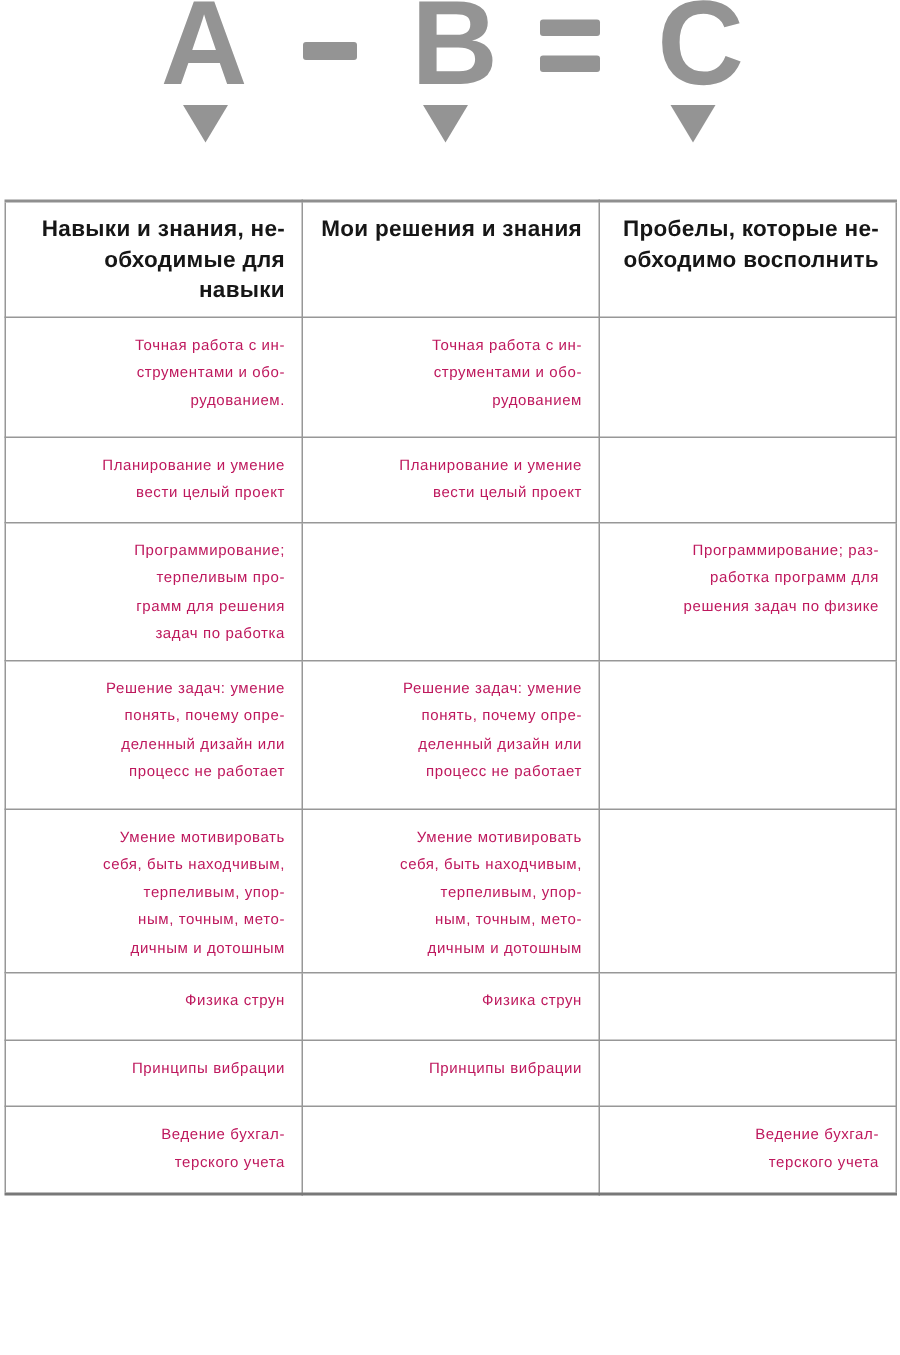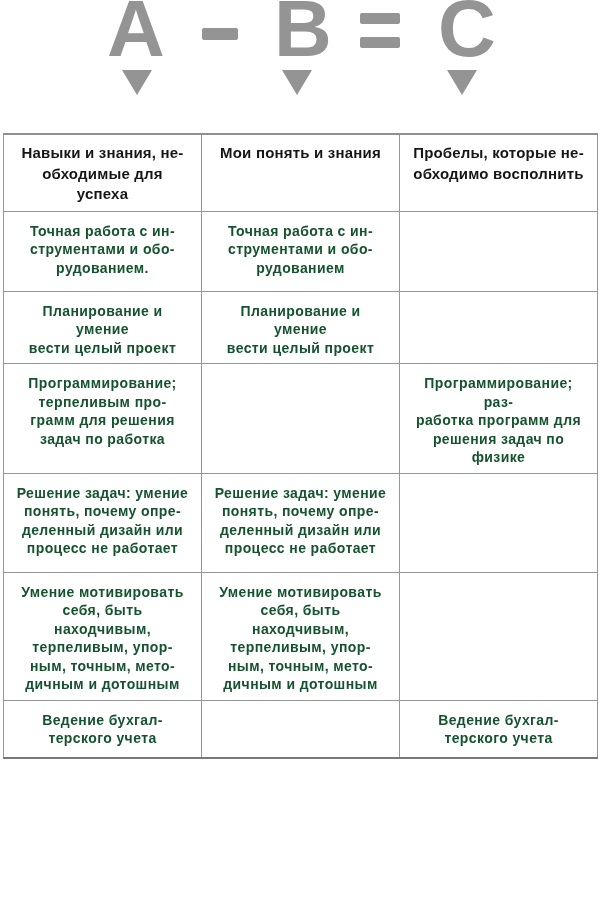--- a/index.html
+++ b/index.html
@@ -73,35 +73,35 @@
     border-collapse: collapse;
     table-layout: fixed;
     border-top: 2px solid #8f8f8f;
     border-bottom: 2px solid #787878;
     border-left: 1px solid #8f8f8f;
     border-right: 1px solid #8f8f8f;
   }
   .skills th, .skills td {
     border: 1px solid #979797;
     vertical-align: top;
-    text-align: center;
+    text-align: right;
     overflow: hidden;
   }
   .skills th {
     font-size: 15px;
     font-weight: 700;
     color: #161616;
     padding: 8px 11px 6px 11px;
     line-height: 20.5px;
     letter-spacing: 0.2px;
   }
   .skills td {
-    font-size: 14px;
-    font-weight: 700;
-    color: #14532d;
+    font-size: 10px;
+    font-weight: 400;
+    color: #be185d;
     padding: 10px 11px 6px 11px;
     line-height: 18.5px;
     letter-spacing: 0.4px;
   }
   .it { font-style: italic; }
 </style>
 </head>
 <body>
 
 <div class="page">
@@ -121,22 +121,22 @@
   </div>
 
   <table class="skills">
     <colgroup>
       <col style="width:198px">
         <col style="width:198px">
         <col style="width:198px">
     </colgroup>
     <thead>
         <tr style="height: 61px;">
-          <th><span>Навыки и знания, не-</span><br><span>обходимые для успеха</span></th>
-          <th><span>Мои понять и знания</span></th>
+          <th><span>Навыки и знания, не-</span><br><span>обходимые для навыки</span></th>
+          <th><span>Мои решения и знания</span></th>
           <th><span>Пробелы, которые не-</span><br><span>обходимо восполнить</span></th>
         </tr>
       </thead>
     <tbody>
         <tr style="height: 80px;">
           <td><span>Точная работа с ин-</span><br><span>струментами и обо-</span><br><span>рудованием.</span></td>
           <td><span>Точная работа с ин-</span><br><span>струментами и обо-</span><br><span>рудованием</span></td>
           <td></td>
         </tr>
         <tr style="height: 57px; margin-top: 36px;">
@@ -152,20 +152,30 @@
         <tr style="height: 99px;">
           <td><span>Решение задач: умение</span><br><span>понять, почему опре-</span><br><span>деленный дизайн или</span><br><span>процесс не работает</span></td>
           <td><span>Решение задач: умение</span><br><span>понять, почему опре-</span><br><span>деленный дизайн или</span><br><span>процесс не работает</span></td>
           <td></td>
         </tr>
         <tr style="height: 109px;">
           <td><span>Умение мотивировать</span><br><span>себя, быть находчивым,</span><br><span>терпеливым, упор-</span><br><span>ным, точным, мето-</span><br><span>дичным и дотошным</span></td>
           <td><span>Умение мотивировать</span><br><span>себя, быть находчивым,</span><br><span>терпеливым, упор-</span><br><span>ным, точным, мето-</span><br><span>дичным и дотошным</span></td>
           <td></td>
         </tr>
+        <tr style="height: 45px;">
+          <td><span>Физика струн</span></td>
+          <td><span>Физика струн</span></td>
+          <td></td>
+        </tr>
+        <tr style="height: 44px;">
+          <td><span>Принципы вибрации</span></td>
+          <td><span>Принципы вибрации</span></td>
+          <td></td>
+        </tr>
         <tr style="height: 58px;">
           <td><span>Ведение бухгал-</span><br><span>терского учета</span></td>
           <td></td>
           <td><span>Ведение бухгал-</span><br><span>терского учета</span></td>
         </tr>
       </tbody>
   </table>
 
 </div>
 

